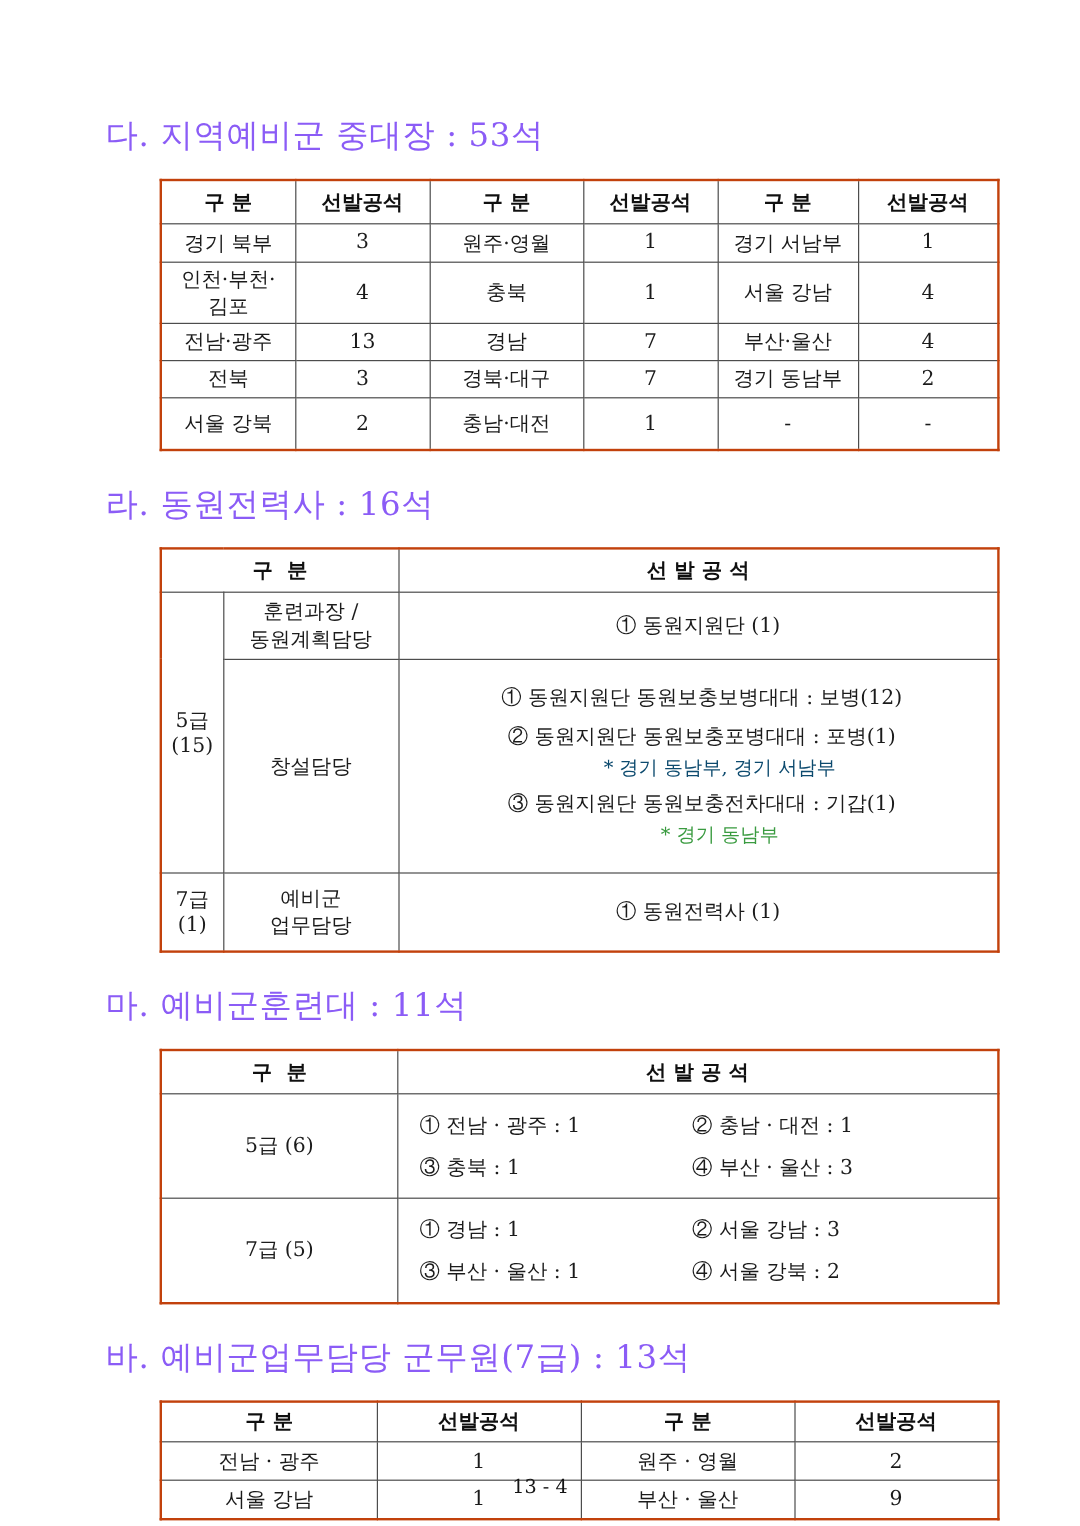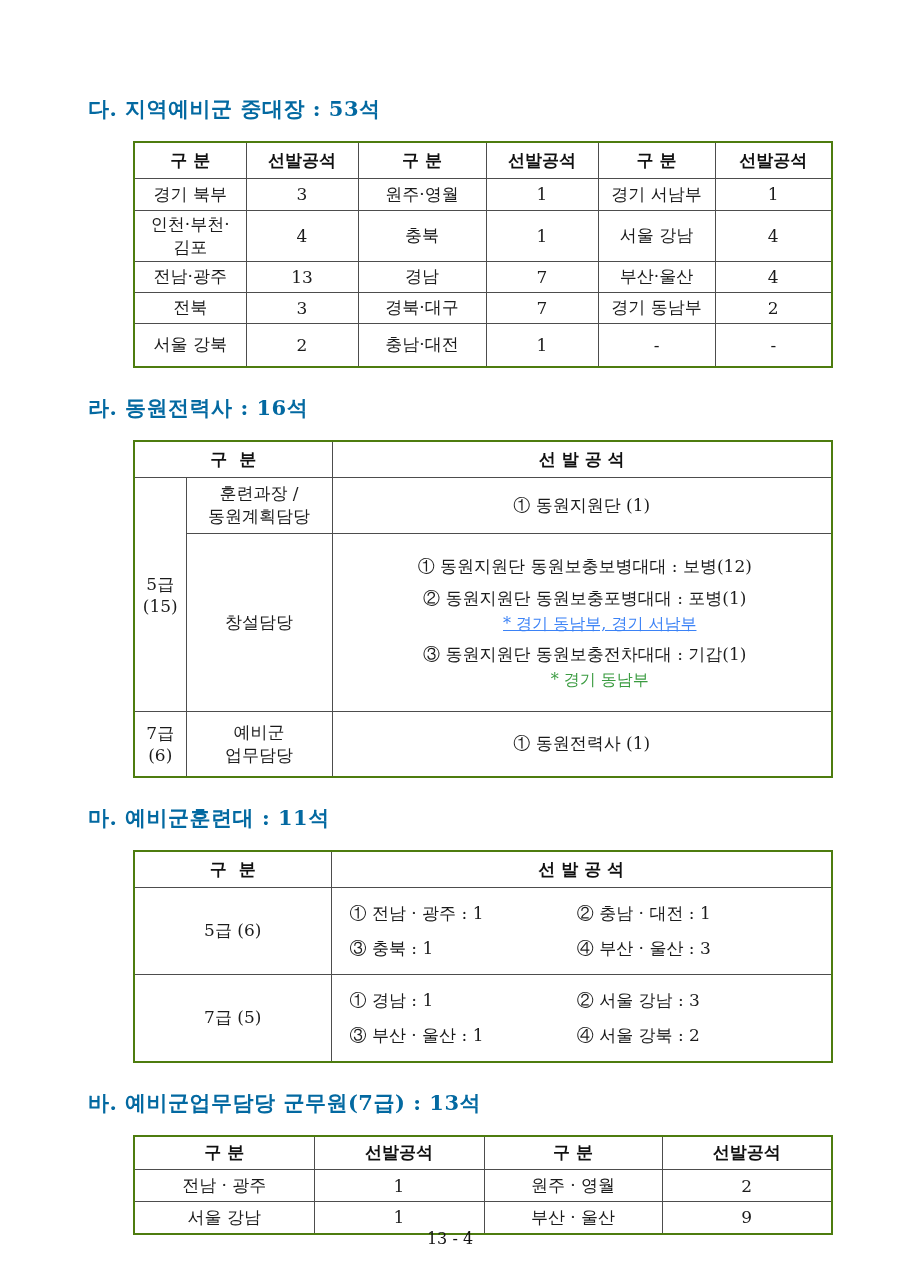--- a/index.html
+++ b/index.html
@@ -5,31 +5,31 @@
   * { margin:0; padding:0; box-sizing:border-box; }
   html,body { background:#ffffff; }
   body {
     width:900px; height:1272px;
     font-family:"DejaVu Serif","Liberation Serif",serif;
     color:#161616; overflow:hidden;
   }
   .page { width:900px; height:1272px; position:relative; padding:95px 55px 0 88px; }
 
   .sec-title {
-    font-size:21px; font-weight:bold; letter-spacing:0.5px;
-    color:#0369a1; margin-bottom:18px;
+    font-size:27px; font-weight:normal; letter-spacing:0.5px;
+    color:#8b5cf6; margin-bottom:18px;
   }
   .sec { margin-bottom:26px; }
   .sec + .sec .sec-title { margin-top:0; }
 
   table.t {
     border-collapse:collapse; table-layout:fixed;
     margin-left:45px; width:698px;
     font-size:17px; color:#1b1b1b;
-    border:2px solid #4d7c0f;
+    border:2px solid #c2410c;
   }
   .t th, .t td {
     border:1px solid #4d4d4d;
     text-align:center; vertical-align:middle;
     padding:2px 4px; font-weight:normal;
     overflow:hidden;
   }
   .t th { font-weight:bold; color:#101010; }
   .grp { border-left:3px double #4d4d4d; }
   .pre { white-space:pre-line; }
@@ -156,29 +156,29 @@
         <td class="pre">훈련과장 /
 동원계획담당</td>
         <td class="lt">① 동원지원단 (1)</td>
       </tr>
       <tr class="row2">
         <td class="pre">창설담당</td>
         <td class="lt">
           <div class="stack">
             <div class="item">① 동원지원단 동원보충보병대대 : 보병(12)</div>
             <div class="item">② 동원지원단 동원보충포병대대 : 포병(1)</div>
-            <div class="note" style="color: #3b82f6; text-decoration: underline;">* 경기 동남부, 경기 서남부</div>
+            <div class="note" style="color: #0c4a6e;">* 경기 동남부, 경기 서남부</div>
             <div class="item">③ 동원지원단 동원보충전차대대 : 기갑(1)</div>
             <div class="note" style="color: rgb(58, 155, 64);">* 경기 동남부</div>
           </div>
         </td>
       </tr>
       <tr class="row3">
         <td class="pre">7급
-(6)</td>
+(1)</td>
         <td class="pre">예비군
 업무담당</td>
         <td class="lt">① 동원전력사 (1)</td>
       </tr>
     </tbody>
       </table>
   </div>
 
   <div class="sec">
     <div class="sec-title">마. 예비군훈련대 : 11석</div>

